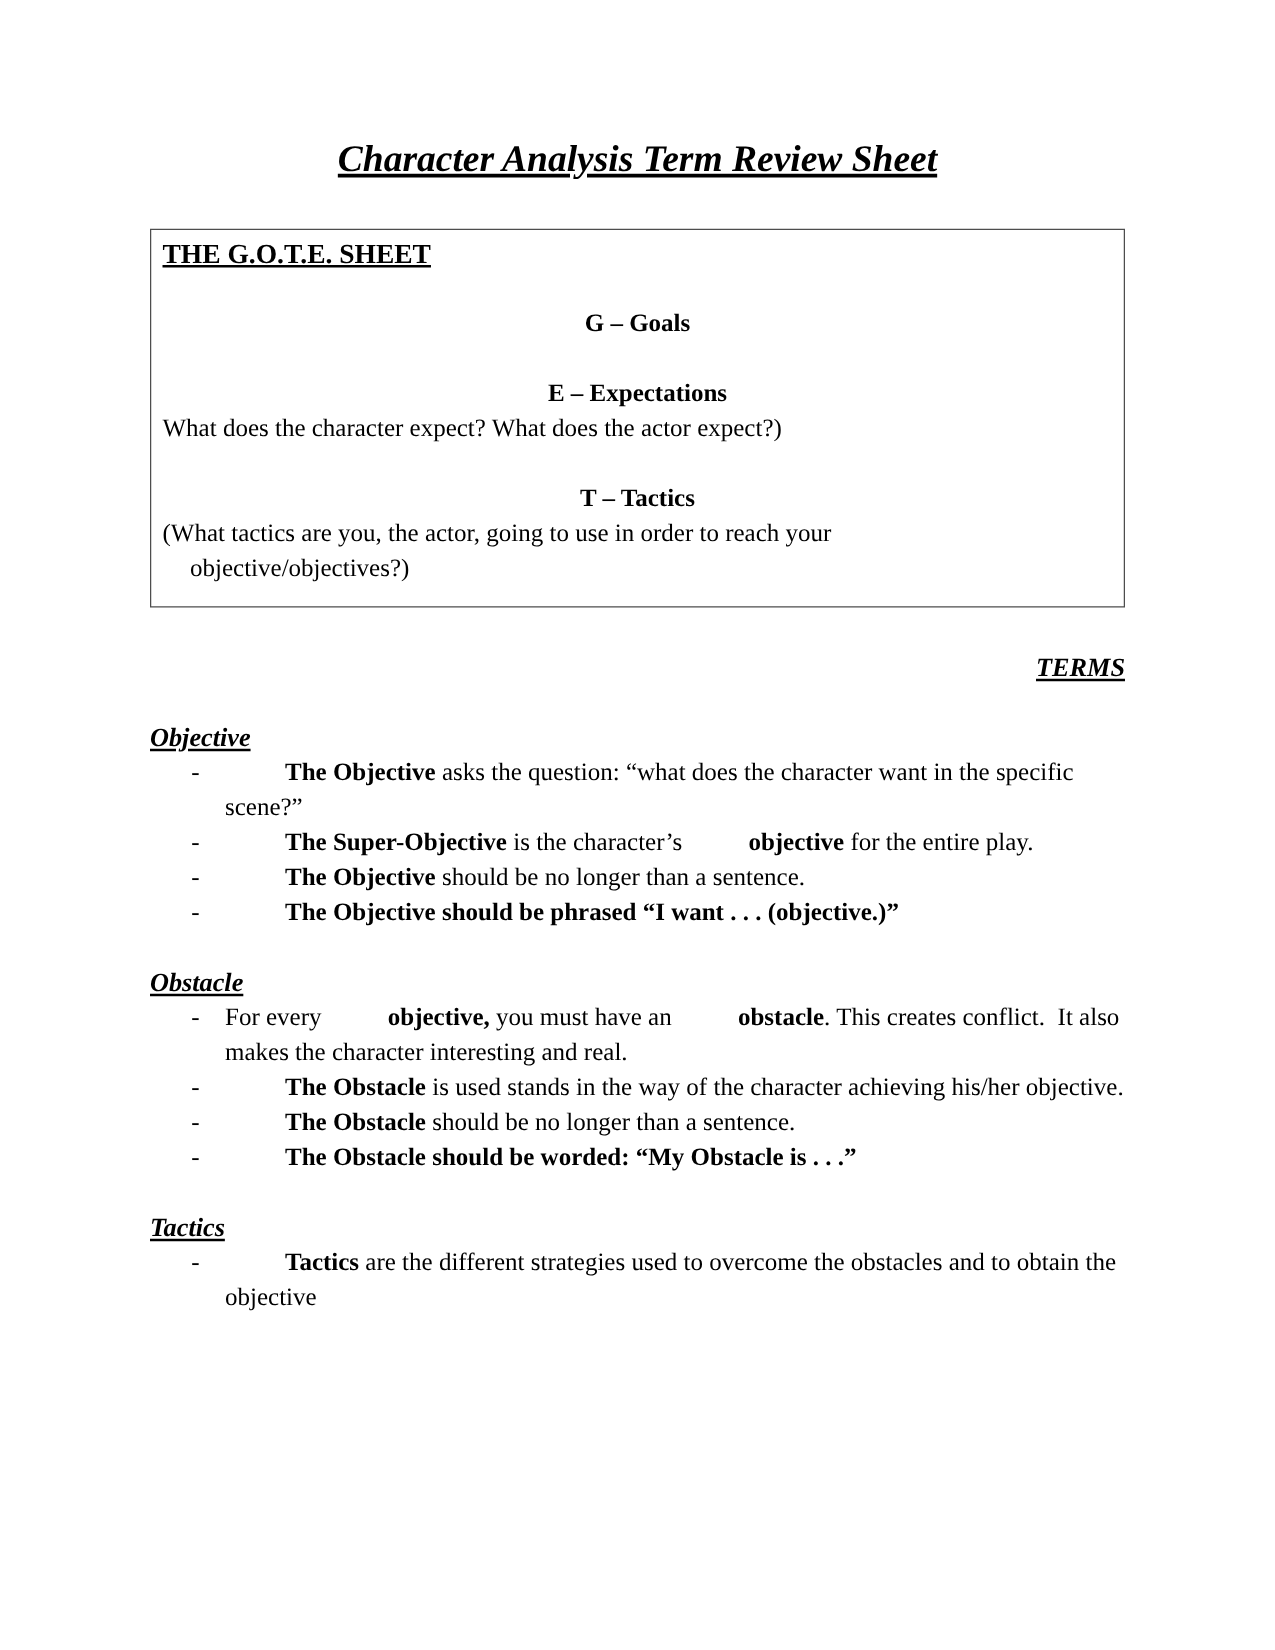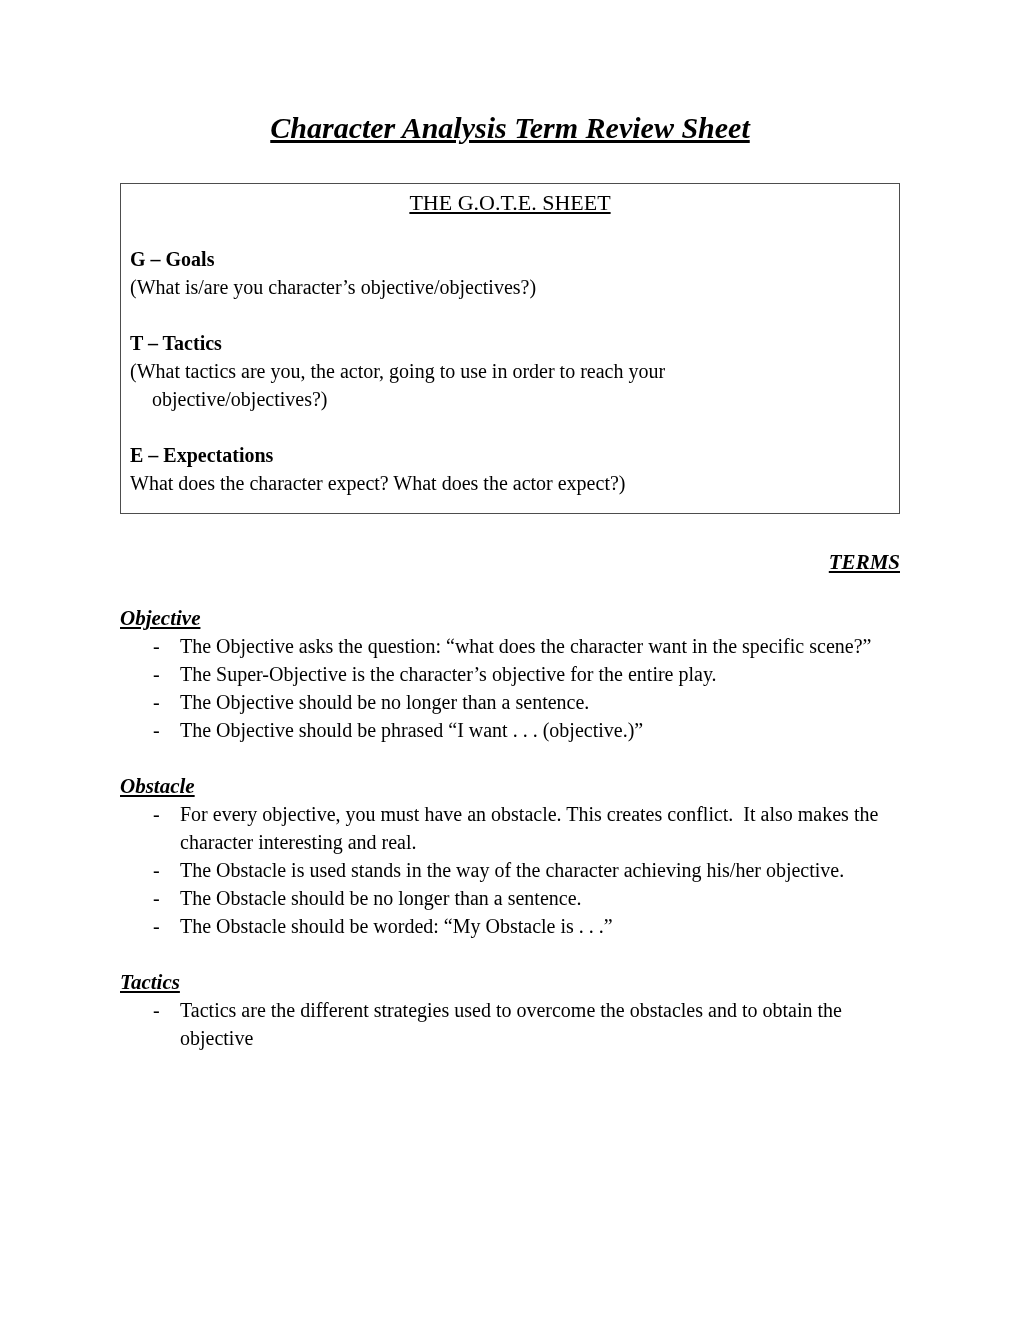--- a/index.html
+++ b/index.html
@@ -10,45 +10,44 @@
     box-sizing: border-box;
     padding: 110px 120px 0 120px;
     background: #ffffff;
     color: #000000;
     font-family: "Liberation Serif", "DejaVu Serif", serif;
     font-size: 20px;
     line-height: 28px;
     overflow: hidden;
   }
   .u { text-decoration: underline; }
-  b, .bold { font-weight: normal; }
+  b, .bold { font-weight: bold; margin-left: 48px; }
 
   .doc-title {
     margin: 0 0 37px 0;
     text-align: center;
     font-size: 30px;
     line-height: 36px;
     font-weight: bold;
     font-style: italic;
   }
 
   .gote-box {
     box-sizing: border-box;
     width: 780px;
     border: 1px solid #4d4d4d;
     padding: 5px 9px 16px 9px;
   }
   .gote-heading {
-    text-align: center;
-    font-weight: normal;
+    font-weight: bold;
     font-size: 22px;
     line-height: 28px;
   }
   .gote-entry { margin-top: 28px; }
-  .gote-term { font-weight: bold; }
+  .gote-term { font-weight: bold; text-align: center; }
   .gote-desc.indent { padding-left: 22px; }
 
   .terms-heading {
     margin: 34px 0 28px 0;
     text-align: right;
     font-weight: bold;
     font-style: italic;
     font-size: 21px;
     line-height: 28px;
   }
@@ -70,33 +69,32 @@
 
 <div class="page">
 
   <h1 class="doc-title"><span class="u">Character Analysis Term Review Sheet</span></h1>
 
   <div class="gote-box">
     <div class="gote-heading"><span class="u">THE G.O.T.E. SHEET</span></div>
 
     <div class="gote-entry">
       <div class="gote-term">G – Goals</div>
-      <div class="gote-desc">(What is/are you character’s objective/objectives?)</div>
     </div>
 
+
+    <div class="gote-entry">
+      <div class="gote-term">E – Expectations</div>
+      <div class="gote-desc">What does the character expect? What does the actor expect?)</div>
+    </div>
 
     <div class="gote-entry">
       <div class="gote-term">T – Tactics</div>
       <div class="gote-desc">(What tactics are you, the actor, going to use in order to reach your</div>
       <div class="gote-desc indent">objective/objectives?)</div>
-    </div>
-
-    <div class="gote-entry">
-      <div class="gote-term">E – Expectations</div>
-      <div class="gote-desc">What does the character expect? What does the actor expect?)</div>
     </div>
   </div>
 
   <div class="terms-heading"><span class="u">TERMS</span></div>
 
   <div class="term-section">
     <div class="section-title"><span class="u">Objective</span></div>
     <div class="bullet">
       <span class="bullet-marker">-</span>
       <div class="bullet-text"><b>The Objective</b><span> asks the question: “what does the character want in the specific scene?”</span></div>

